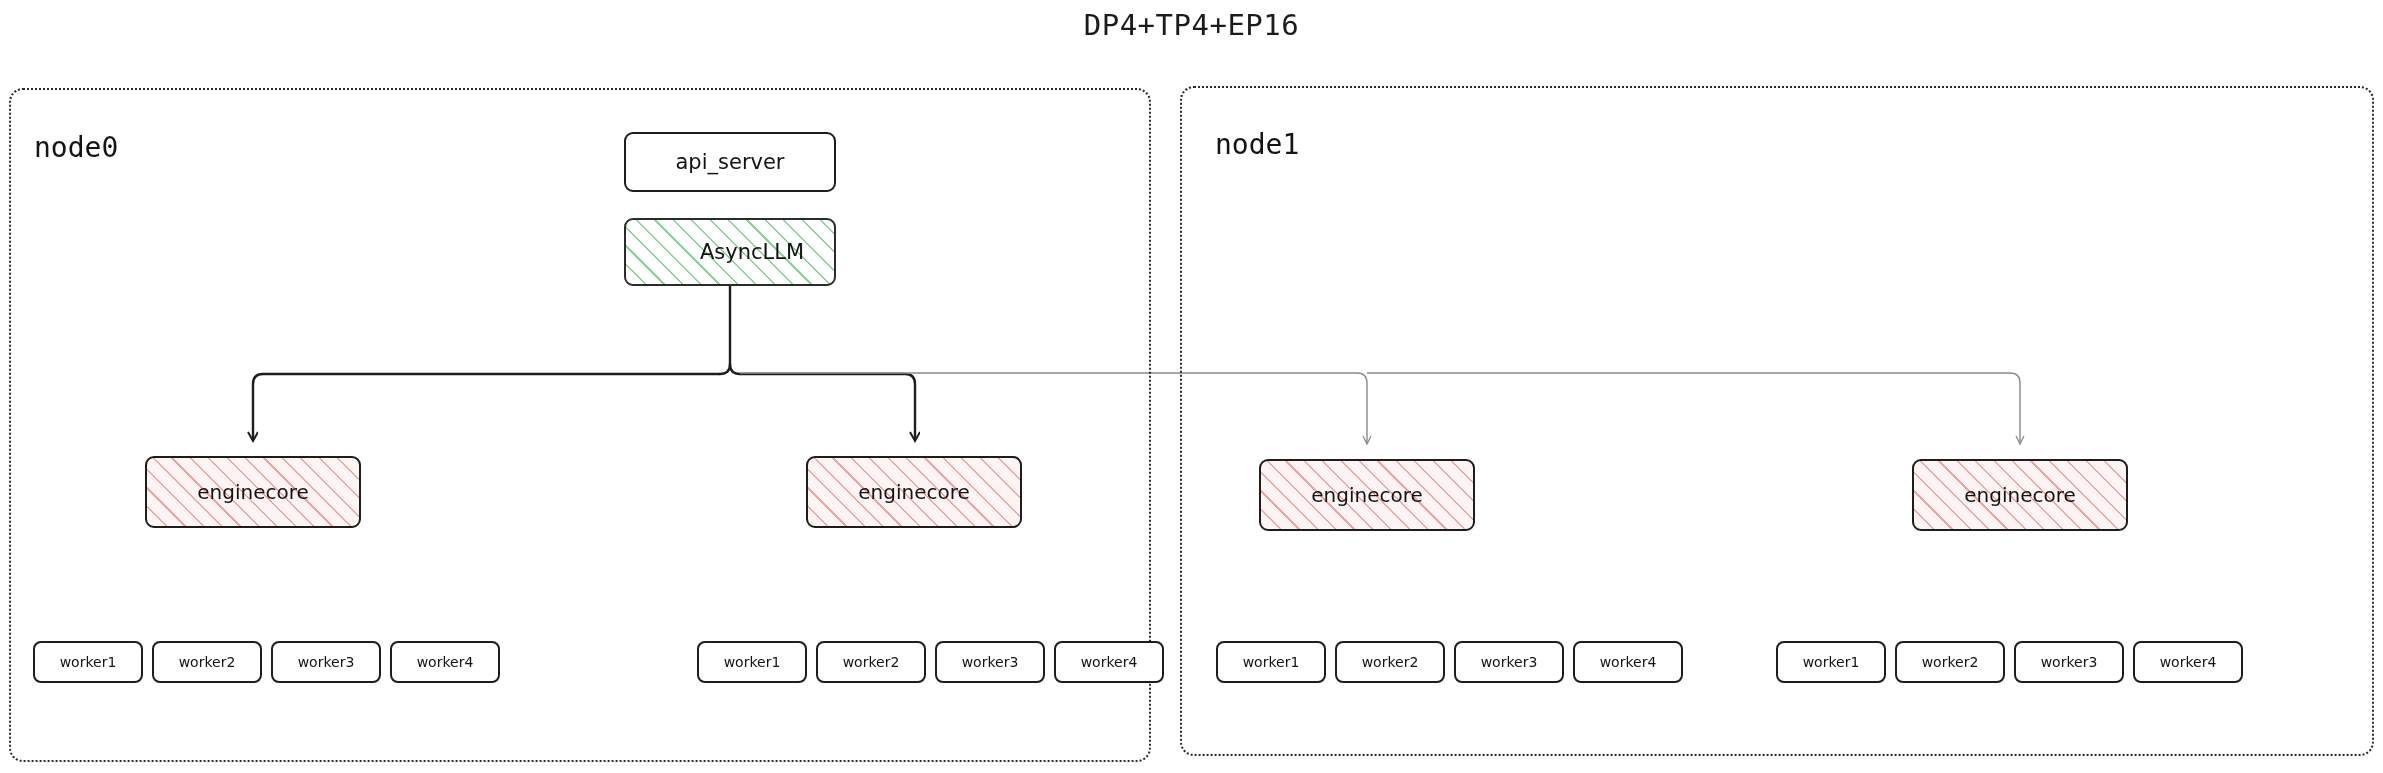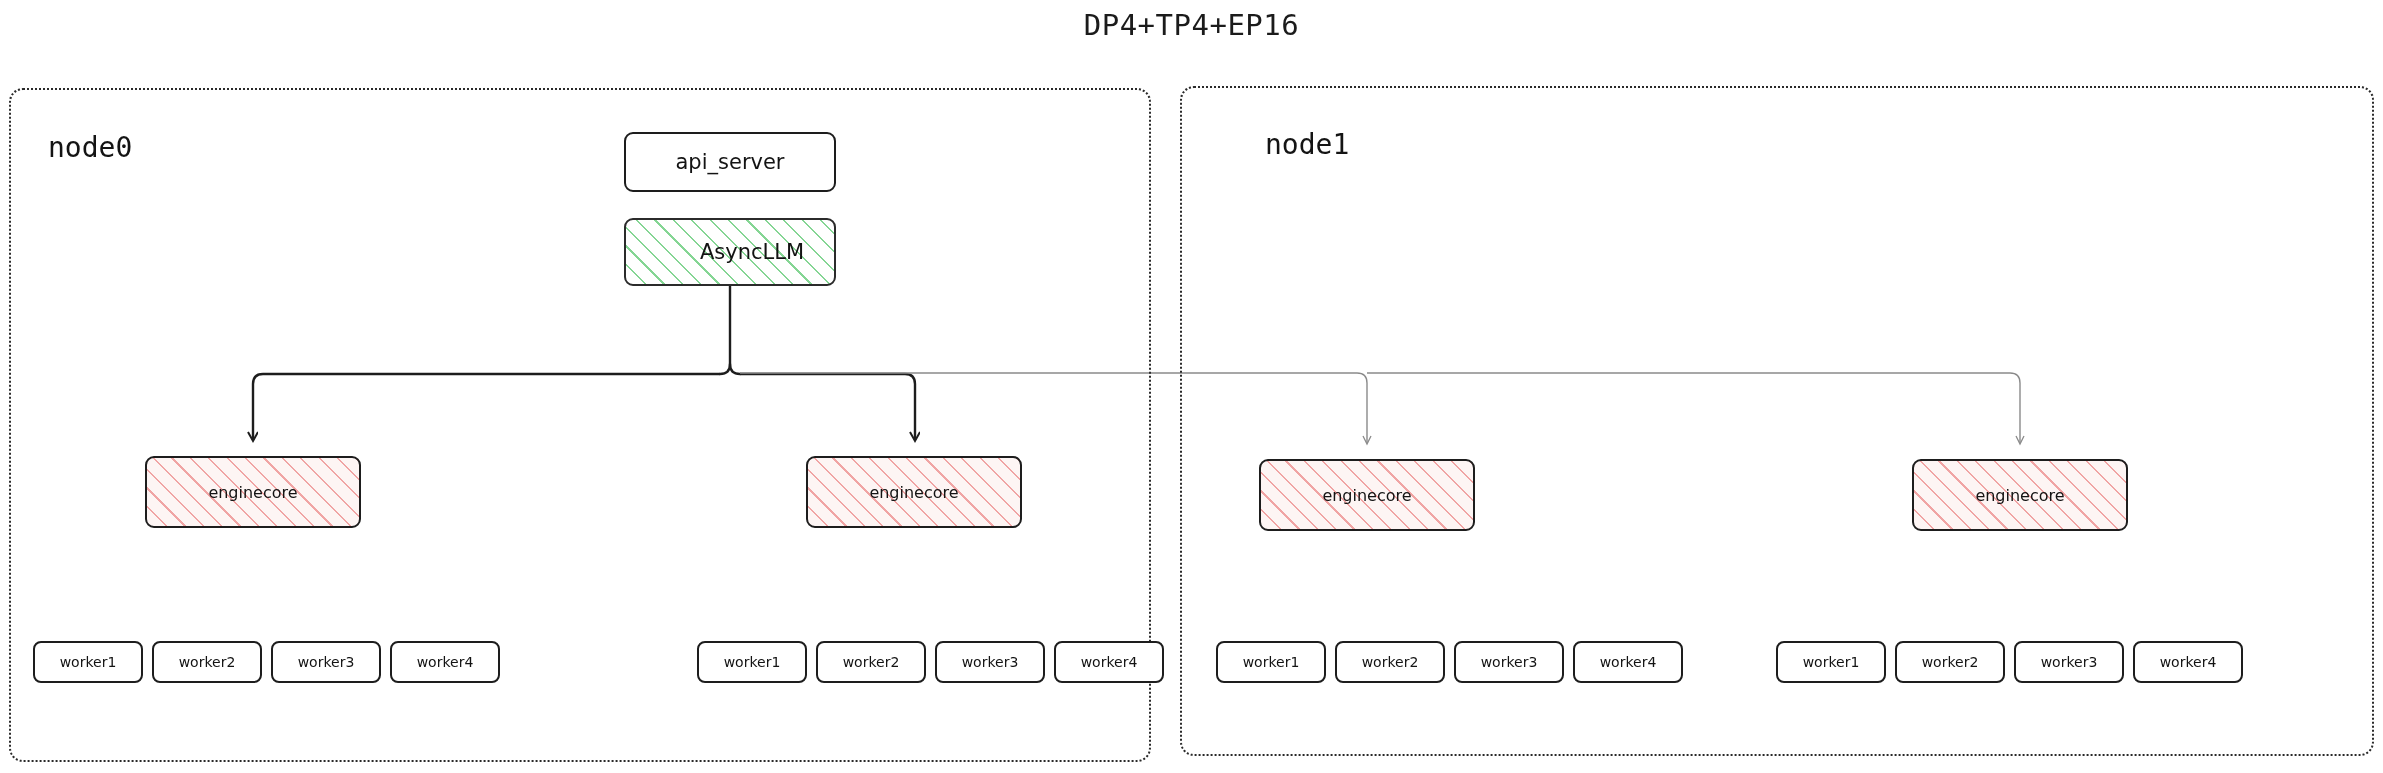--- a/index.html
+++ b/index.html
@@ -84,21 +84,21 @@
       45deg,
       rgba(126, 211, 142, 0.95) 0px,
       rgba(126, 211, 142, 0.95) 1.6px,
       rgba(255, 255, 255, 0) 1.6px,
       rgba(255, 255, 255, 0) 13px
     );
   }
 
   
   .node.hatch-pink {
-    font-size: 16px;
+    font-size: 20px;
     border: 2px solid #1d1d1d;
     background-color: #fdf5f4;
     background-image: repeating-linear-gradient(
       45deg,
       rgba(238, 150, 150, 0.85) 0px,
       rgba(238, 150, 150, 0.85) 1.6px,
       rgba(255, 255, 255, 0) 1.6px,
       rgba(255, 255, 255, 0) 13px
     );
   }
@@ -145,21 +145,21 @@
     <path d="M 720,374 L 263,374 Q 253,374 253,384 L 253,440" fill="none" stroke="#1d1d1d" stroke-width="2.4" marker-end="url(#arrow-dark)"></path>
 
     <path d="M 740,374 L 905,374 Q 915,374 915,384 L 915,440" fill="none" stroke="#1d1d1d" stroke-width="2.4" marker-end="url(#arrow-dark)"></path>
 
     <path d="M 740,373 L 1357,373 Q 1367,373 1367,383 L 1367,443" fill="none" stroke="#8a8a8a" stroke-width="1.4" marker-end="url(#arrow-light)"></path>
 
     <path d="M 1367,373 L 2010,373 Q 2020,373 2020,383 L 2020,443" fill="none" stroke="#8a8a8a" stroke-width="1.4" marker-end="url(#arrow-light)"></path>
   </svg>
 
   <div class="subgraph" style="left:9px; top:88px; width:1142px; height:674px;"></div>
-  <div class="subgraph-label" style="left:48px; top:131px;">node0</div>
+  <div class="subgraph-label" style="left:34px; top:131px;">node0</div>
 
   <div class="node plain" style="left:624px; top:132px; width:212px; height:60px;">
     <span class="node-label">api_server</span>
   </div>
 
   <div class="node hatch-green" style="left:624px; top:218px; width:212px; height:68px;padding-left:44px;">
     <span class="node-label">AsyncLLM</span>
   </div>
 
   <div class="node hatch-pink" style="left:145px; top:456px; width:216px; height:72px;">
@@ -190,21 +190,21 @@
     <span class="node-label">worker2</span>
   </div>
   <div class="node worker" style="left:935px; top:641px; width:110px; height:42px;">
     <span class="node-label">worker3</span>
   </div>
   <div class="node worker" style="left:1054px; top:641px; width:110px; height:42px;">
     <span class="node-label">worker4</span>
   </div>
 
   <div class="subgraph" style="left:1180px; top:86px; width:1194px; height:670px;"></div>
-  <div class="subgraph-label" style="left:1265px; top:128px;">node1</div>
+  <div class="subgraph-label" style="left:1215px; top:128px;">node1</div>
 
   <div class="node hatch-pink" style="left:1259px; top:459px; width:216px; height:72px;">
     <span class="node-label">enginecore</span>
   </div>
 
   <div class="node hatch-pink" style="left:1912px; top:459px; width:216px; height:72px;">
     <span class="node-label">enginecore</span>
   </div>
 
   <div class="node worker" style="left:1216px; top:641px; width:110px; height:42px;">

